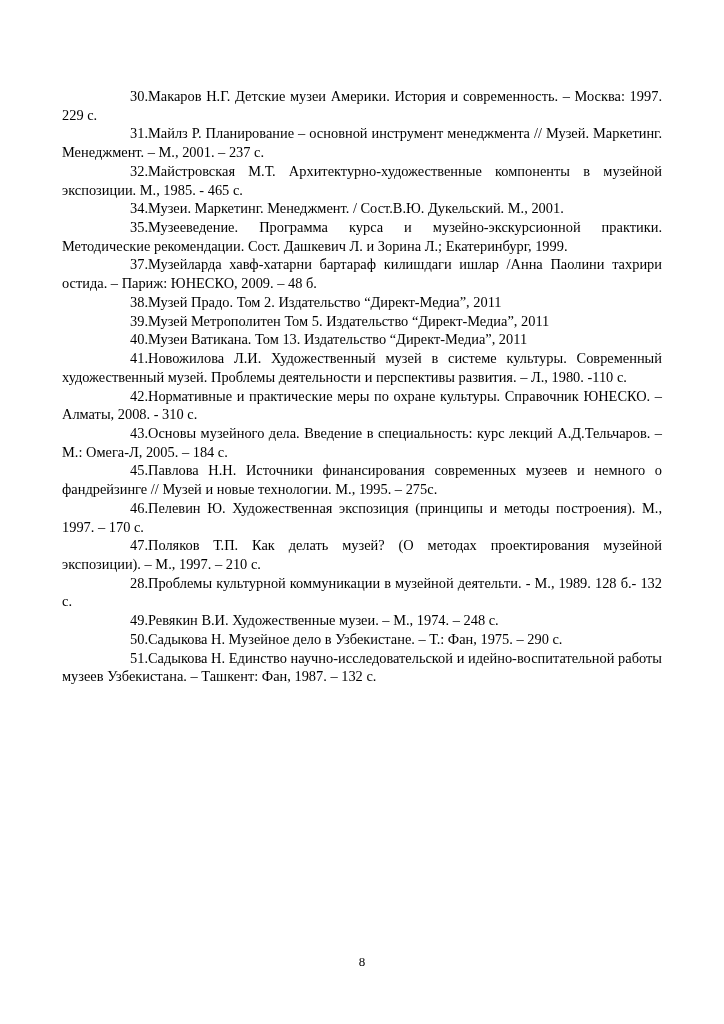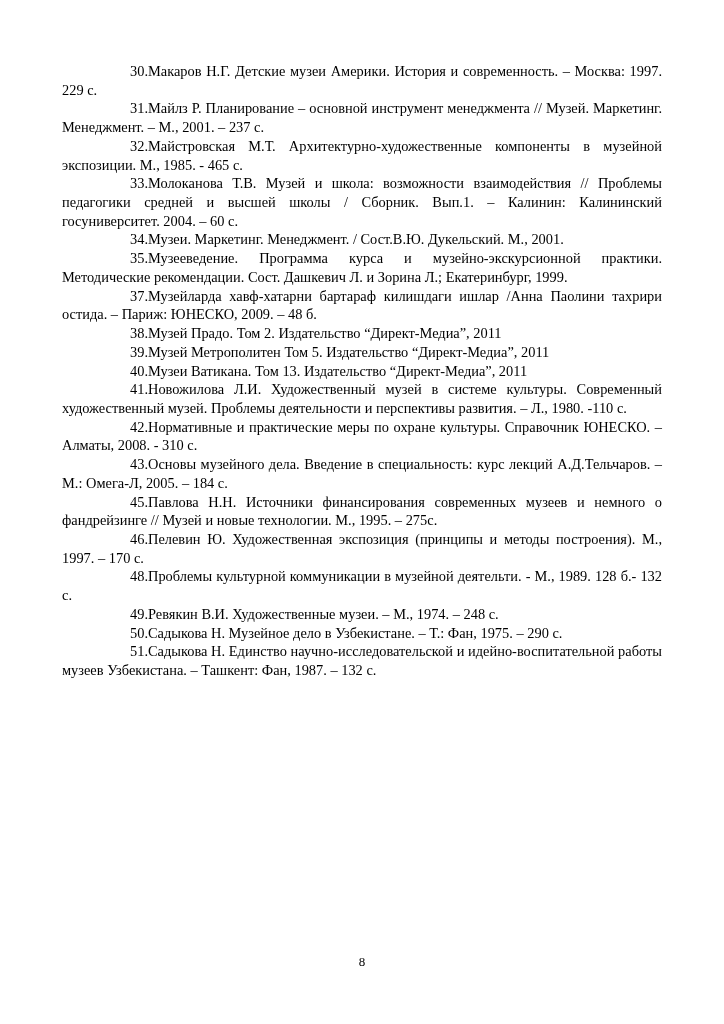--- a/index.html
+++ b/index.html
@@ -19,20 +19,21 @@
     height: 1024px;
     box-sizing: border-box;
     padding: 62px 62px 30px 62px;
     background: #ffffff;
   }
   .biblio-list {
     font-size: 14.4px;
     line-height: 1.30;
     text-align: justify;
     text-justify: inter-word;
+    margin-top: 25px;
   }
   .entry {
     margin: 0;
     padding: 0;
     text-indent: 34px;
     text-align: justify;
   }
   .entry .num {
     display: inline-block;
     min-width: 38px;
@@ -49,33 +50,33 @@
 </style>
 </head>
 <body>
 
 <div class="page">
 
   <div class="biblio-list">
     <p class="entry"><span class="num">30.</span><span>Макаров Н.Г. Детские музеи Америки. История и современность. – Москва: 1997. 229 с.</span></p>
     <p class="entry"><span class="num">31.</span><span>Майлз Р. Планирование – основной инструмент менеджмента // Музей. Маркетинг. Менеджмент. – М., 2001. – 237 с.</span></p>
     <p class="entry"><span class="num">32.</span><span>Майстровская М.Т. Архитектурно-художественные компоненты в музейной экспозиции. М., 1985. - 465 с.</span></p>
-    <p class="entry"><span class="num">33.</span><span>Молоканова Т.В. Музей и школа: возможности взаимодействия // Проблемы педагогики средней и высшей школы / Сборник. Вып.1. – Калинин: Калининский госуниверситет. 2004. – 60 с.</span></p>
     <p class="entry"><span class="num">34.</span><span>Музеи. Маркетинг. Менеджмент. / Сост.В.Ю. Дукельский. М., 2001.</span></p>
     <p class="entry"><span class="num">35.</span><span>Музееведение. Программа курса и музейно-экскурсионной практики. Методические рекомендации. Сост. Дашкевич Л. и Зорина Л.; Екатеринбург, 1999.</span></p>
     <p class="entry"><span class="num">37.</span><span>Музейларда хавф-хатарни бартараф килишдаги ишлар /Анна Паолини тахрири остида. – Париж: ЮНЕСКО, 2009. – 48 б.</span></p>
     <p class="entry"><span class="num">38.</span><span>Музей Прадо. Том 2. Издательство “Директ-Медиа”, 2011</span></p>
     <p class="entry"><span class="num">39.</span><span>Музей Метрополитен Том 5. Издательство “Директ-Медиа”, 2011</span></p>
     <p class="entry"><span class="num">40.</span><span>Музеи Ватикана. Том 13. Издательство “Директ-Медиа”, 2011</span></p>
     <p class="entry"><span class="num">41.</span><span>Новожилова Л.И. Художественный музей в системе культуры. Современный художественный музей. Проблемы деятельности и перспективы развития. – Л., 1980. -110 с.</span></p>
     <p class="entry"><span class="num">42.</span><span>Нормативные и практические меры по охране культуры. Справочник ЮНЕСКО. – Алматы, 2008. - 310 с.</span></p>
     <p class="entry"><span class="num">43.</span><span>Основы музейного дела. Введение в специальность: курс лекций А.Д.Тельчаров. – М.: Омега-Л, 2005. – 184 с.</span></p>
     <p class="entry"><span class="num">45.</span><span>Павлова Н.Н. Источники финансирования современных музеев и немного о фандрейзинге // Музей и новые технологии. М., 1995. – 275с.</span></p>
     <p class="entry"><span class="num">46.</span><span>Пелевин Ю. Художественная экспозиция (принципы и методы построения). М., 1997. – 170 с.</span></p>
-    <p class="entry"><span class="num">48.</span><span>Проблемы культурной коммуникации в музейной деятельти. - М., 1989. 128 б.- 132 с.</span></p>
+    <p class="entry"><span class="num">47.</span><span>Поляков Т.П. Как делать музей? (О методах проектирования музейной экспозиции). – М., 1997. – 210 с.</span></p>
+    <p class="entry"><span class="num">28.</span><span>Проблемы культурной коммуникации в музейной деятельти. - М., 1989. 128 б.- 132 с.</span></p>
     <p class="entry"><span class="num">49.</span><span>Ревякин В.И. Художественные музеи. – М., 1974. – 248 с.</span></p>
     <p class="entry"><span class="num">50.</span><span>Садыкова Н. Музейное дело в Узбекистане. – Т.: Фан, 1975. – 290 с.</span></p>
     <p class="entry"><span class="num">51.</span><span>Садыкова Н. Единство научно-исследовательской и идейно-воспитательной работы музеев Узбекистана. – Ташкент: Фан, 1987. – 132 с.</span></p>
   </div>
 
   <div class="page-number">8</div>
 
 </div>
 
 </body></html>

